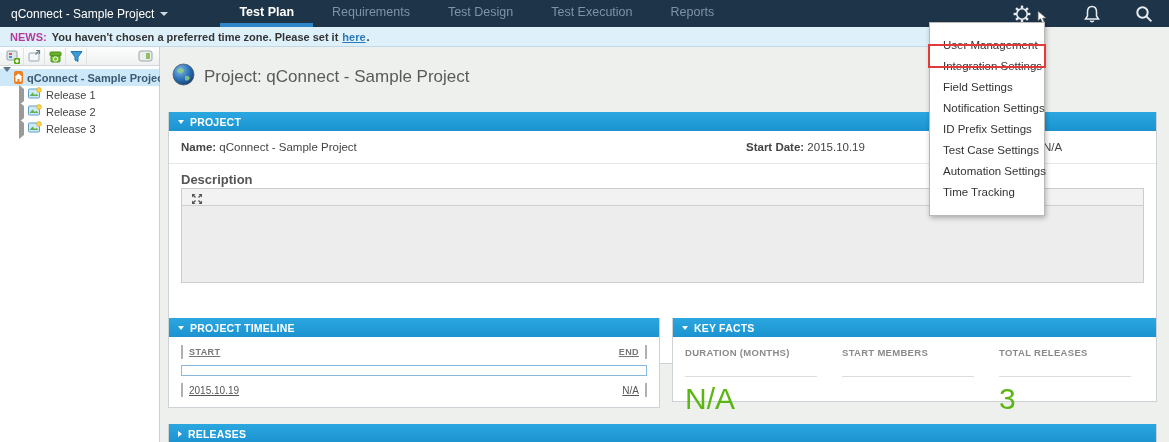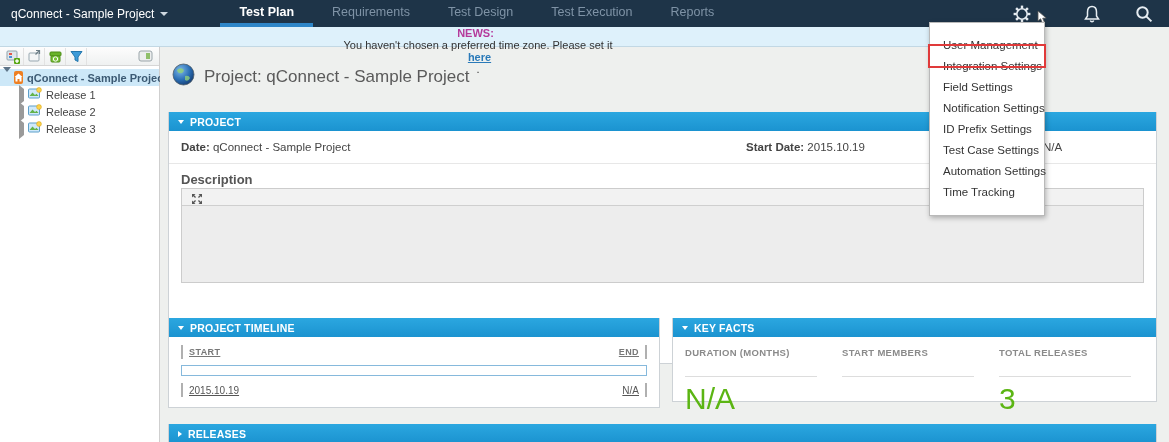--- a/index.html
+++ b/index.html
@@ -13,23 +13,23 @@
   .tabs { display:flex; margin-left:38px; }
   .tab { color:#7f93a6; font-size:12.5px; display:flex; align-items:center; padding:0 19px; cursor:pointer; border-bottom:4px solid transparent; }
   .tab.active { color:#fff; font-weight:bold; border-bottom:4px solid #2e86c8; }
   .nav-icons span.nav-ico { position:absolute; top:4px; width:20px; height:20px; cursor:pointer; }
   .ico-gear { left:1012px; }
   .ico-bell { left:1082px; }
   .ico-search { left:1134px; }
   .mouse-cursor { position:absolute; left:1036px; top:10px; }
 
   
-  .newsbar { position:absolute; left:0; top:27px; width:956px; height:20px; background:#def1fb; border-bottom:1px solid #c2d8e4; display:flex; align-items:center; padding:0 10px; font-size:11px; z-index:5;flex-direction:column; }
+  .newsbar { position:absolute; left:0; top:27px; width:956px; height:20px; background:#def1fb; border-bottom:1px solid #c2d8e4; display:flex; align-items:center; padding:0 10px; font-size:11px; z-index:5; }
   .news-tag { color:#b53a9b; font-weight:bold; margin-right:5px; }
-  .news-text { color:#333; font-weight:normal; }
+  .news-text { color:#333; font-weight:bold; }
   .news-link { color:#2a7ab9; text-decoration:underline; font-weight:bold; margin:0 1px 0 4px; cursor:pointer; }
   .news-close { position:absolute; right:10px; top:3px; width:13px; height:13px; border-radius:50%; background:#4a4a4a; color:#fff; font-size:9px; line-height:13px; text-align:center; cursor:pointer; }
 
   
   .sidebar { position:absolute; left:0; top:47px; width:160px; height:395px; background:#fff; border-right:1px solid #cfcfcf; }
   .tree-toolbar { height:19px; background:linear-gradient(#fdfdfd,#eff1f1); border-bottom:1px solid #d6d6d6; display:flex; align-items:center; padding:0 3px; }
   .tbtn { width:21px; height:17px; display:flex; align-items:center; justify-content:center; cursor:pointer; border-right:1px solid #e2e2e2; }
   .tbtn:last-child { border-right:none; }
   .tbtn.right { margin-left:auto; border-right:none; }
   .tree { padding-top:3px; font-size:11px; }
@@ -257,21 +257,21 @@
     </span>
     <span class="t">Project: qConnect - Sample Project</span>
   </div>
 
   <section class="panel project-panel">
     <div class="panel-hdr">
       <span class="hdr-caret-down"></span>
       <span>PROJECT</span>
     </div>
     <div class="fields-row">
-      <span class="f f-name"><b>Date:</b> <span>qConnect - Sample Project</span></span>
+      <span class="f f-name"><b>Name:</b> <span>qConnect - Sample Project</span></span>
       <span class="f f-start"><b>Start Date:</b> <span>2015.10.19</span></span>
       <span class="f f-end"><b>End Date:</b> <span>N/A</span></span>
     </div>
     <div class="desc-label">Description</div>
     <div class="desc-editor">
       <div class="desc-toolbar">
         <span class="expand-btn">
           <svg width="12" height="12" viewBox="0 0 12 12" fill="#555">
               <path d="M1 1 H4.5 L3.2 2.3 L5 4.1 L4.1 5 L2.3 3.2 L1 4.5 Z"></path>
               <path d="M11 1 V4.5 L9.7 3.2 L7.9 5 L7 4.1 L8.8 2.3 L7.5 1 Z"></path>

